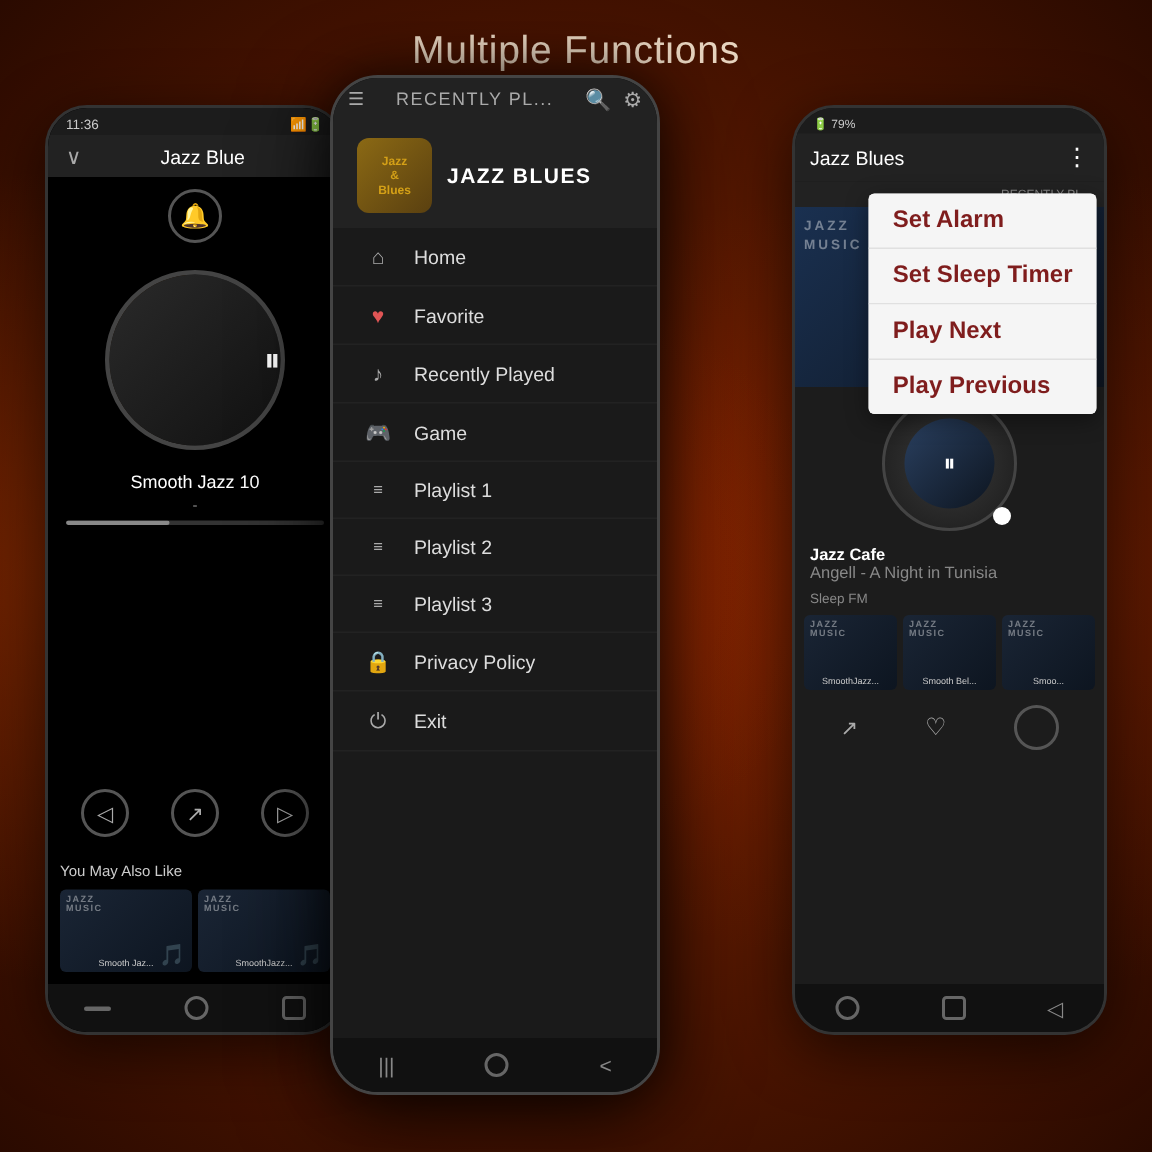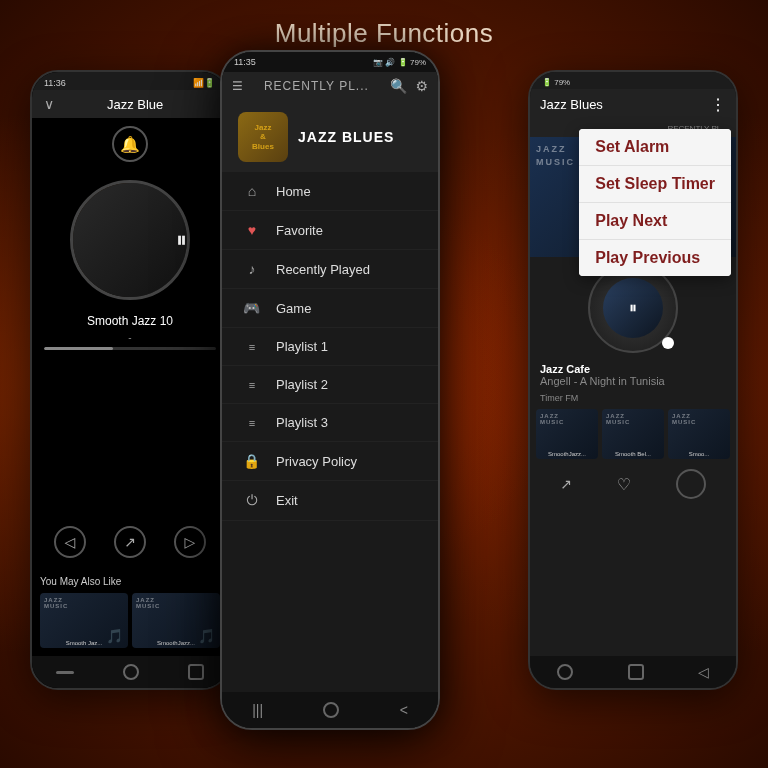--- a/index.html
+++ b/index.html
@@ -548,24 +548,20 @@
       <div class="nav-dot"></div>
       <div class="nav-circle"></div>
       <div style="width:16px;height:16px;border:2px solid #666;border-radius:3px;"></div>
     </div>
   </div>
 </div>
 
 <div class="phone-center">
   <div class="phone-center-screen">
 
-    <div class="status-bar-center">
-      <span>11:35</span>
-      <span style="display:flex;align-items:center;gap:2px;font-size:8px;">📷 🔊 🔋 <span>79%</span></span>
-    </div>
 
     <div style="background:#222;display:flex;align-items:center;justify-content:space-between;padding:6px 10px;">
       <span style="color:#aaa;font-size:12px;">☰</span>
       <span style="color:#aaa;font-size:12px;letter-spacing:1px;">RECENTLY PL...</span>
       <div style="display:flex;gap:8px;">
         <span style="color:#aaa;font-size:14px;">🔍</span>
         <span style="color:#aaa;font-size:14px;">⚙</span>
       </div>
     </div>
 
@@ -671,21 +667,21 @@
           <span style="color:#fff;font-size:16px;">⏸</span>
         </div>
         <div style="position:absolute;bottom:2px;right:2px;width:12px;height:12px;background:#fff;border-radius:50%;"></div>
       </div>
 
       <div class="track-info-right">
         <div class="track-name-right">Jazz Cafe</div>
         <div class="track-artist-right">Angell - A Night in Tunisia</div>
       </div>
 
-      <div style="padding:2px 10px 2px;color:#888;font-size:9px;">Timer FM</div>
+      <div style="padding:2px 10px 2px;color:#888;font-size:9px;">Sleep FM</div>
 
       <div class="bottom-mini-row">
         <div class="mini-thumb jazz-thumb">
           <span class="smooth-label mini-thumb-label">SmoothJazz...</span>
         </div>
         <div class="mini-thumb jazz-thumb">
           <span class="smooth-label mini-thumb-label">Smooth Bel...</span>
         </div>
         <div class="mini-thumb jazz-thumb">
           <span class="smooth-label mini-thumb-label">Smoo...</span>

